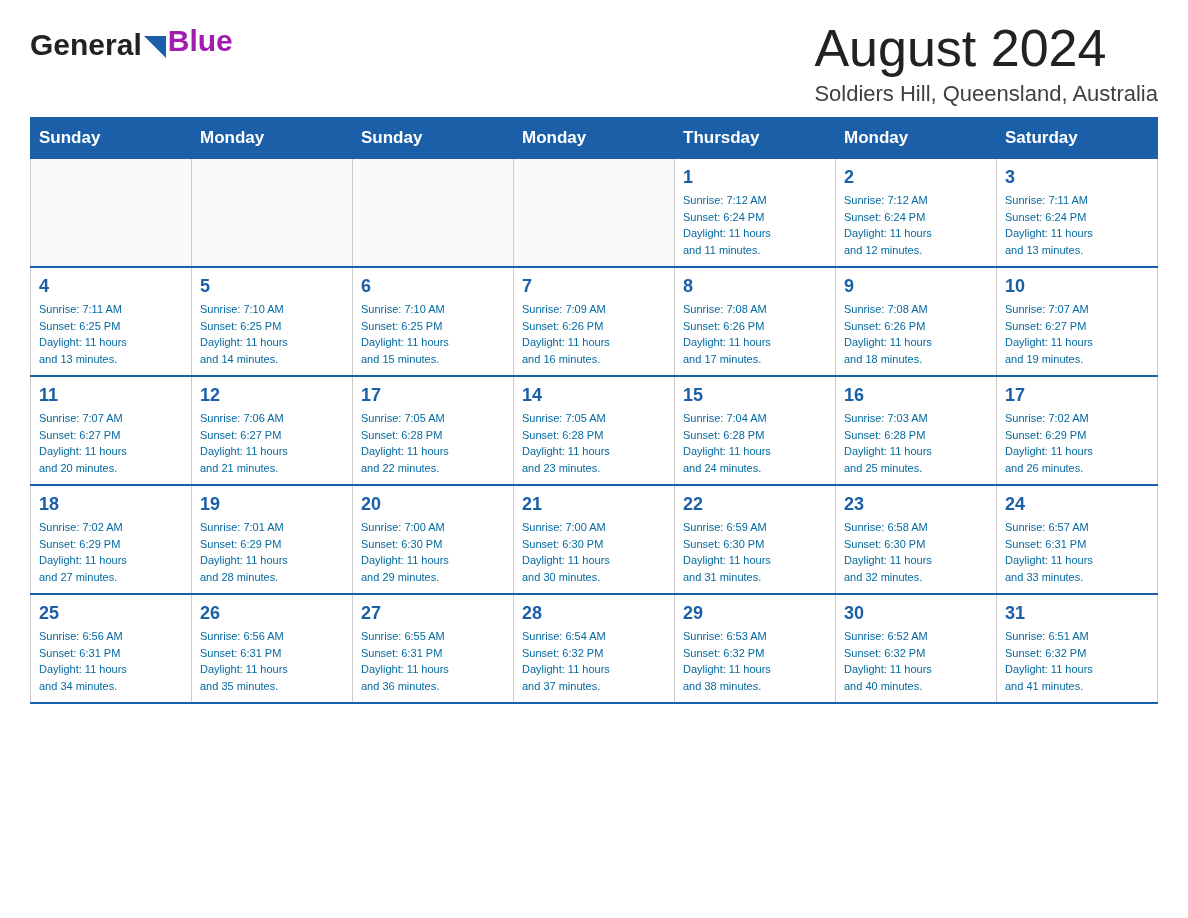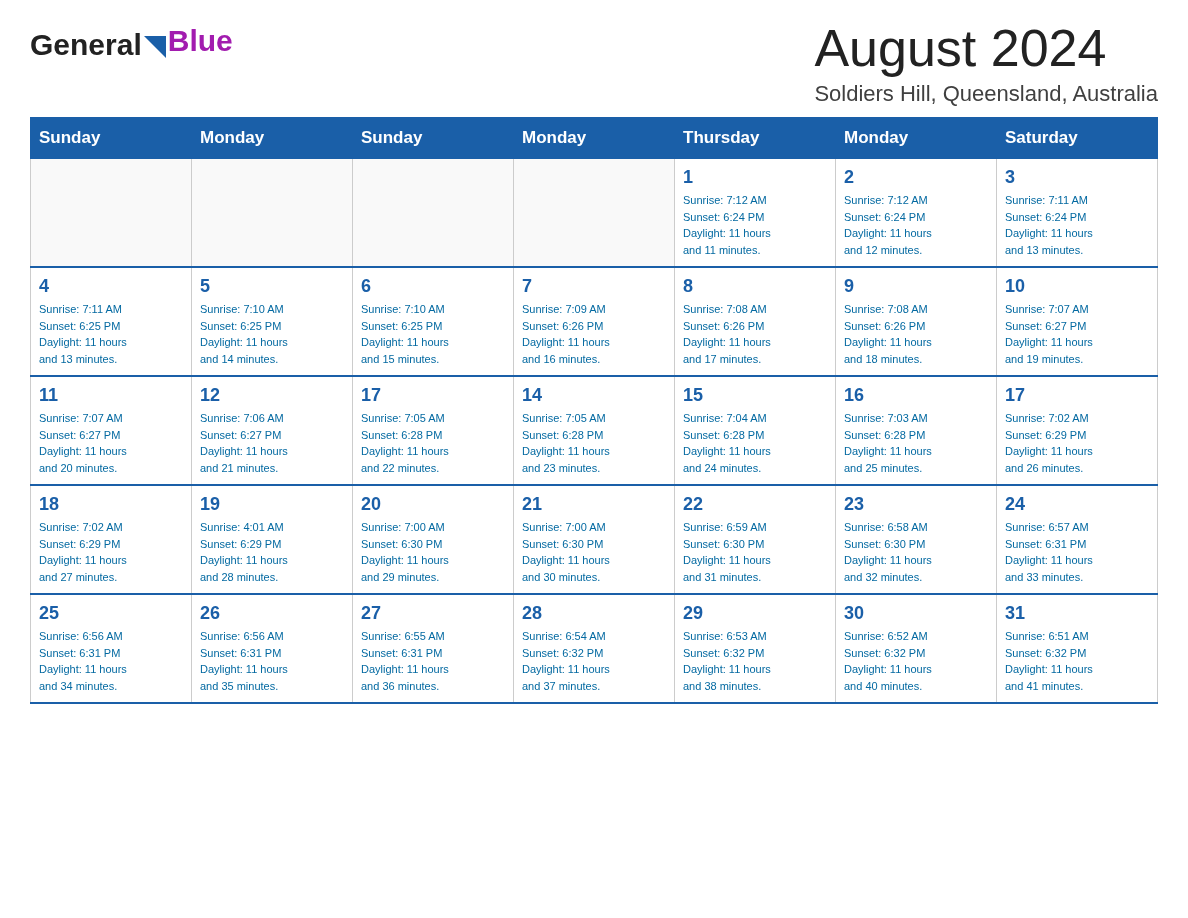--- a/index.html
+++ b/index.html
@@ -259,21 +259,21 @@
       <tr>
         <td>
           <span class="day-number">18</span>
           <div class="day-info" style="white-space: pre-line;">Sunrise: 7:02 AM
 Sunset: 6:29 PM
 Daylight: 11 hours
 and 27 minutes.</div>
         </td>
         <td>
           <span class="day-number">19</span>
-          <div class="day-info" style="white-space: pre-line;">Sunrise: 4:01 AM
+          <div class="day-info" style="white-space: pre-line;">Sunrise: 7:01 AM
 Sunset: 6:29 PM
 Daylight: 11 hours
 and 28 minutes.</div>
         </td>
         <td>
           <span class="day-number">20</span>
           <div class="day-info" style="white-space: pre-line;">Sunrise: 7:00 AM
 Sunset: 6:30 PM
 Daylight: 11 hours
 and 29 minutes.</div>

